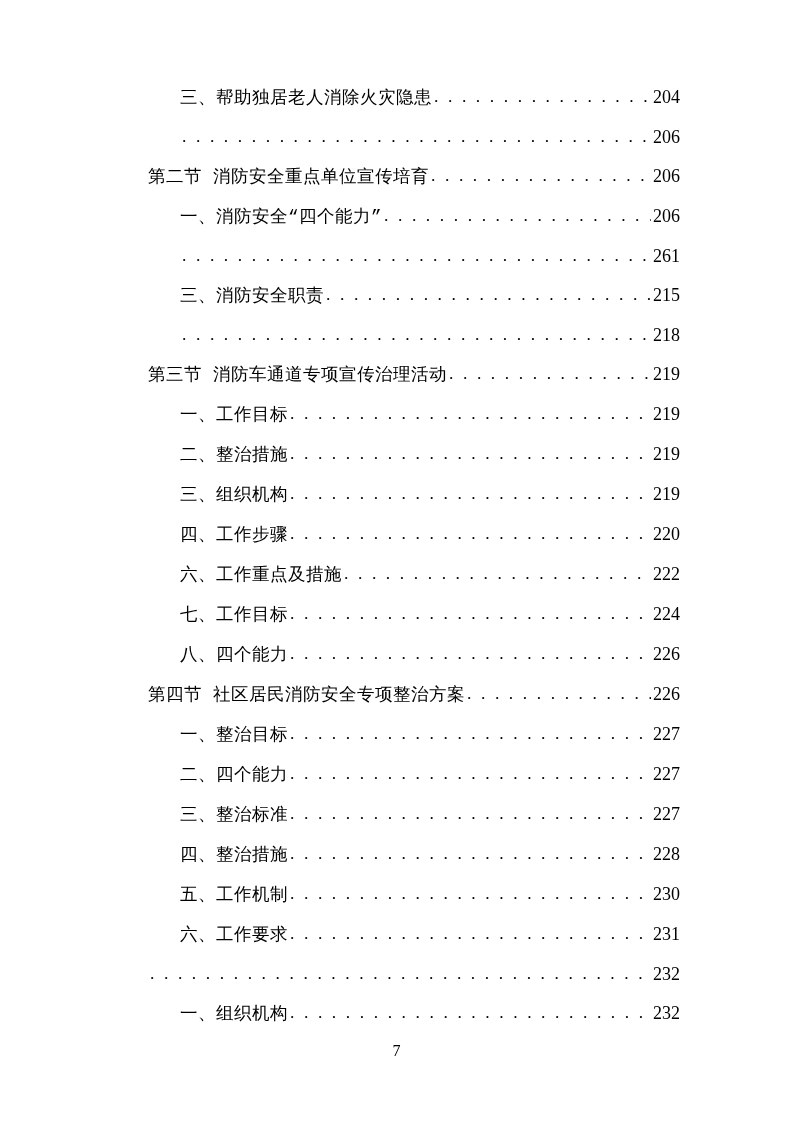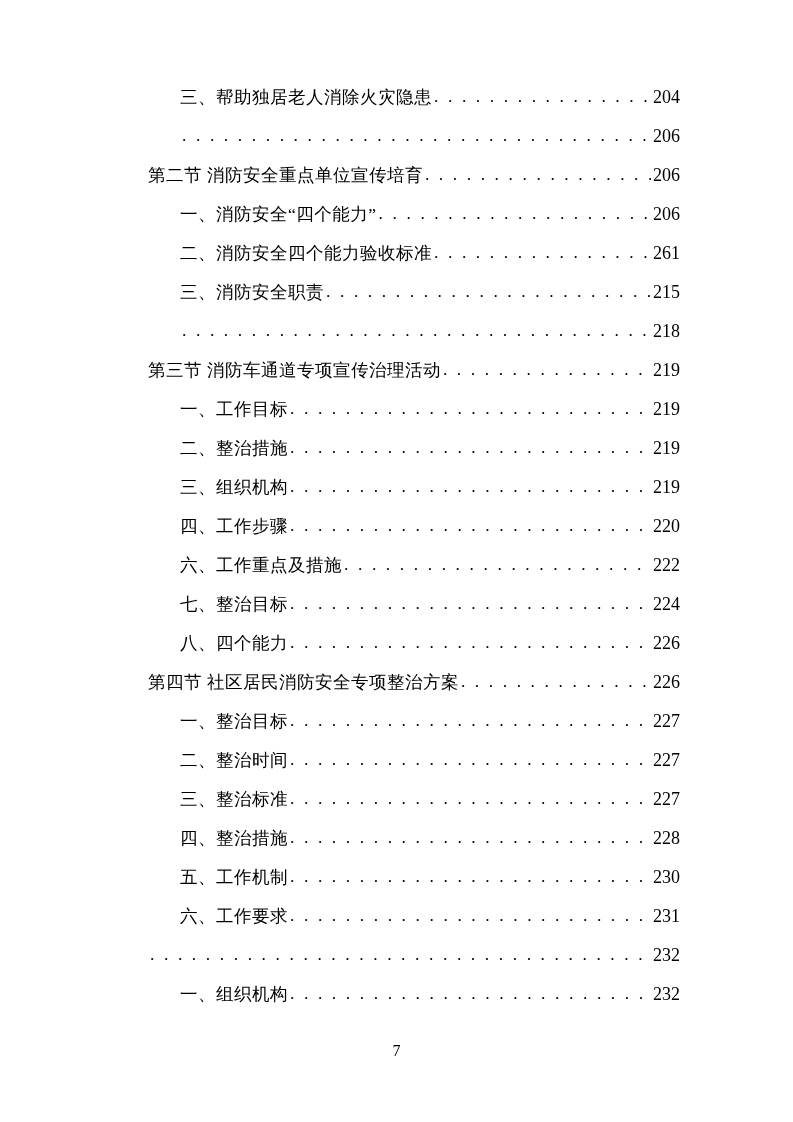--- a/index.html
+++ b/index.html
@@ -29,20 +29,21 @@
     display: flex;
     align-items: baseline;
     font-size: 17.5px;
     line-height: 1;
     margin-bottom: 20.5px;
     white-space: nowrap;
   }
   .toc-entry .label {
     flex: 0 0 auto;
     letter-spacing: 0.5px;
+    font-family: Liberation Mono, monospace;
   }
   .toc-entry .leader {
     flex: 1 1 auto;
     overflow: hidden;
     white-space: nowrap;
     margin: 0 2px;
     font-size: 17.5px;
     letter-spacing: 2.6px;
     color: #000;
     position: relative;
@@ -88,21 +89,20 @@
         <span class="label">第二节 消防安全重点单位宣传培育</span>
         <span class="leader">. . . . . . . . . . . . . . . . . . . . . . . . . . . . . . . . . . . . . . . . . . . . . . . . . . . . . . . . . . . . . . . . . . . . . . . . . . . . . . . </span>
         <span class="page-num">206</span>
       </div>
       <div class="toc-entry lvl-item">
         <span class="label">一、消防安全“四个能力”</span>
         <span class="leader">. . . . . . . . . . . . . . . . . . . . . . . . . . . . . . . . . . . . . . . . . . . . . . . . . . . . . . . . . . . . . . . . . . . . . . . . . . . . . . . </span>
         <span class="page-num">206</span>
       </div>
       <div class="toc-entry lvl-item">
-        <span class="label">二、消防安全四个能力验收标准</span>
         <span class="leader">. . . . . . . . . . . . . . . . . . . . . . . . . . . . . . . . . . . . . . . . . . . . . . . . . . . . . . . . . . . . . . . . . . . . . . . . . . . . . . . </span>
         <span class="page-num">261</span>
       </div>
       <div class="toc-entry lvl-item">
         <span class="label">三、消防安全职责</span>
         <span class="leader">. . . . . . . . . . . . . . . . . . . . . . . . . . . . . . . . . . . . . . . . . . . . . . . . . . . . . . . . . . . . . . . . . . . . . . . . . . . . . . . </span>
         <span class="page-num">215</span>
       </div>
       <div class="toc-entry lvl-item">
         <span class="leader">. . . . . . . . . . . . . . . . . . . . . . . . . . . . . . . . . . . . . . . . . . . . . . . . . . . . . . . . . . . . . . . . . . . . . . . . . . . . . . . </span>
@@ -132,41 +132,41 @@
         <span class="label">四、工作步骤</span>
         <span class="leader">. . . . . . . . . . . . . . . . . . . . . . . . . . . . . . . . . . . . . . . . . . . . . . . . . . . . . . . . . . . . . . . . . . . . . . . . . . . . . . . </span>
         <span class="page-num">220</span>
       </div>
       <div class="toc-entry lvl-item">
         <span class="label">六、工作重点及措施</span>
         <span class="leader">. . . . . . . . . . . . . . . . . . . . . . . . . . . . . . . . . . . . . . . . . . . . . . . . . . . . . . . . . . . . . . . . . . . . . . . . . . . . . . . </span>
         <span class="page-num">222</span>
       </div>
       <div class="toc-entry lvl-item">
-        <span class="label">七、整治目标</span>
+        <span class="label">七、工作目标</span>
         <span class="leader">. . . . . . . . . . . . . . . . . . . . . . . . . . . . . . . . . . . . . . . . . . . . . . . . . . . . . . . . . . . . . . . . . . . . . . . . . . . . . . . </span>
         <span class="page-num">224</span>
       </div>
       <div class="toc-entry lvl-item">
         <span class="label">八、四个能力</span>
         <span class="leader">. . . . . . . . . . . . . . . . . . . . . . . . . . . . . . . . . . . . . . . . . . . . . . . . . . . . . . . . . . . . . . . . . . . . . . . . . . . . . . . </span>
         <span class="page-num">226</span>
       </div>
       <div class="toc-entry lvl-section">
         <span class="label">第四节 社区居民消防安全专项整治方案</span>
         <span class="leader">. . . . . . . . . . . . . . . . . . . . . . . . . . . . . . . . . . . . . . . . . . . . . . . . . . . . . . . . . . . . . . . . . . . . . . . . . . . . . . . </span>
         <span class="page-num">226</span>
       </div>
       <div class="toc-entry lvl-item">
         <span class="label">一、整治目标</span>
         <span class="leader">. . . . . . . . . . . . . . . . . . . . . . . . . . . . . . . . . . . . . . . . . . . . . . . . . . . . . . . . . . . . . . . . . . . . . . . . . . . . . . . </span>
         <span class="page-num">227</span>
       </div>
       <div class="toc-entry lvl-item">
-        <span class="label">二、整治时间</span>
+        <span class="label">二、四个能力</span>
         <span class="leader">. . . . . . . . . . . . . . . . . . . . . . . . . . . . . . . . . . . . . . . . . . . . . . . . . . . . . . . . . . . . . . . . . . . . . . . . . . . . . . . </span>
         <span class="page-num">227</span>
       </div>
       <div class="toc-entry lvl-item">
         <span class="label">三、整治标准</span>
         <span class="leader">. . . . . . . . . . . . . . . . . . . . . . . . . . . . . . . . . . . . . . . . . . . . . . . . . . . . . . . . . . . . . . . . . . . . . . . . . . . . . . . </span>
         <span class="page-num">227</span>
       </div>
       <div class="toc-entry lvl-item">
         <span class="label">四、整治措施</span>

